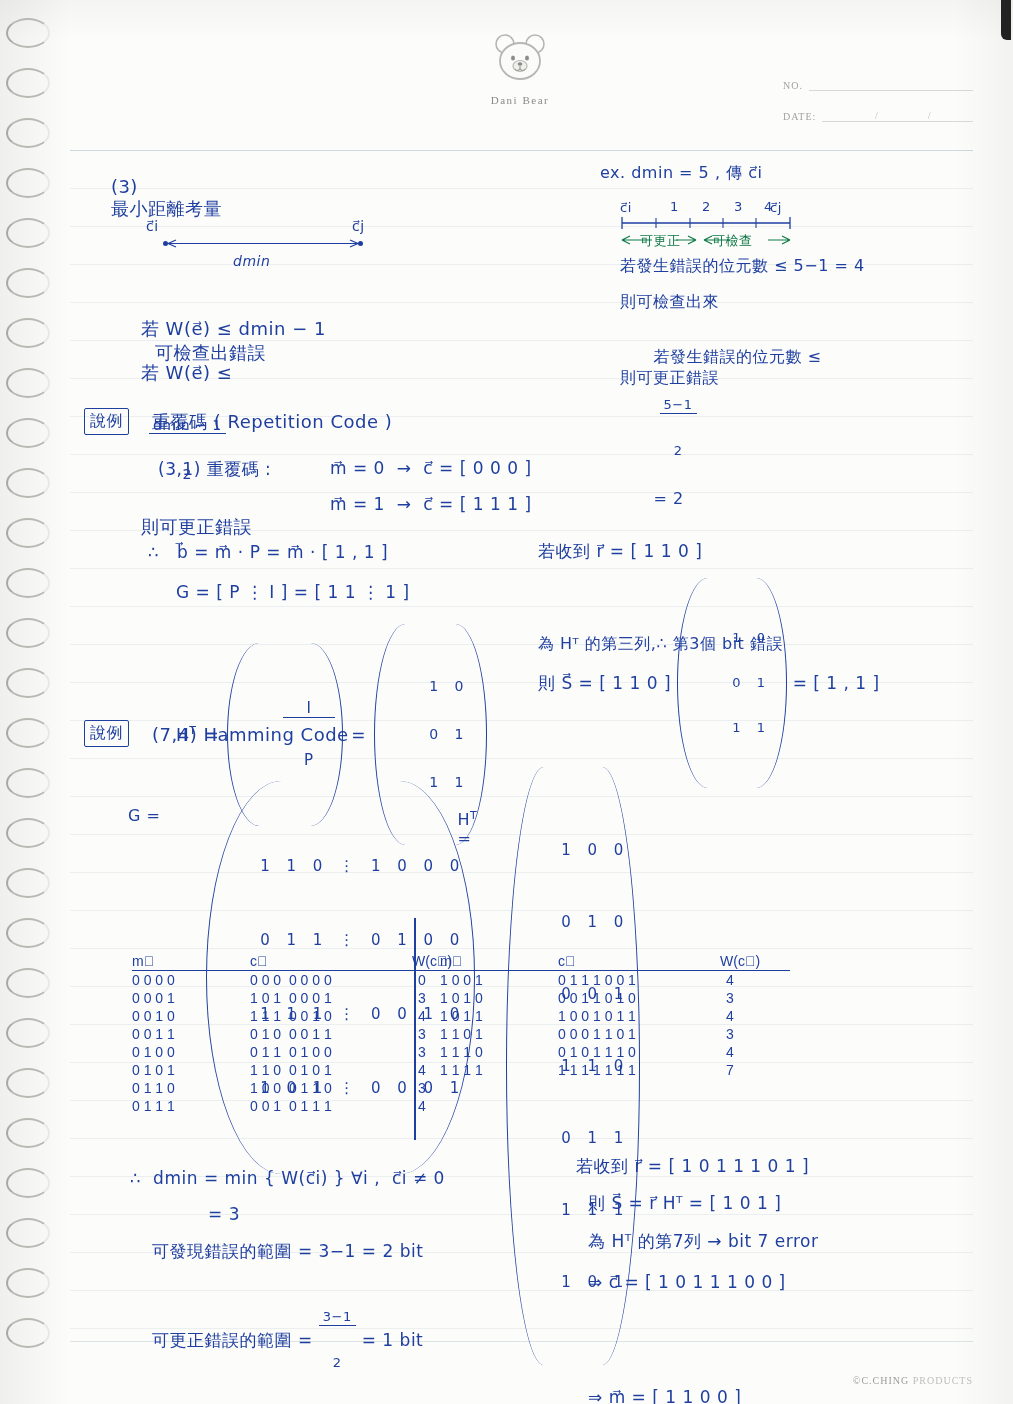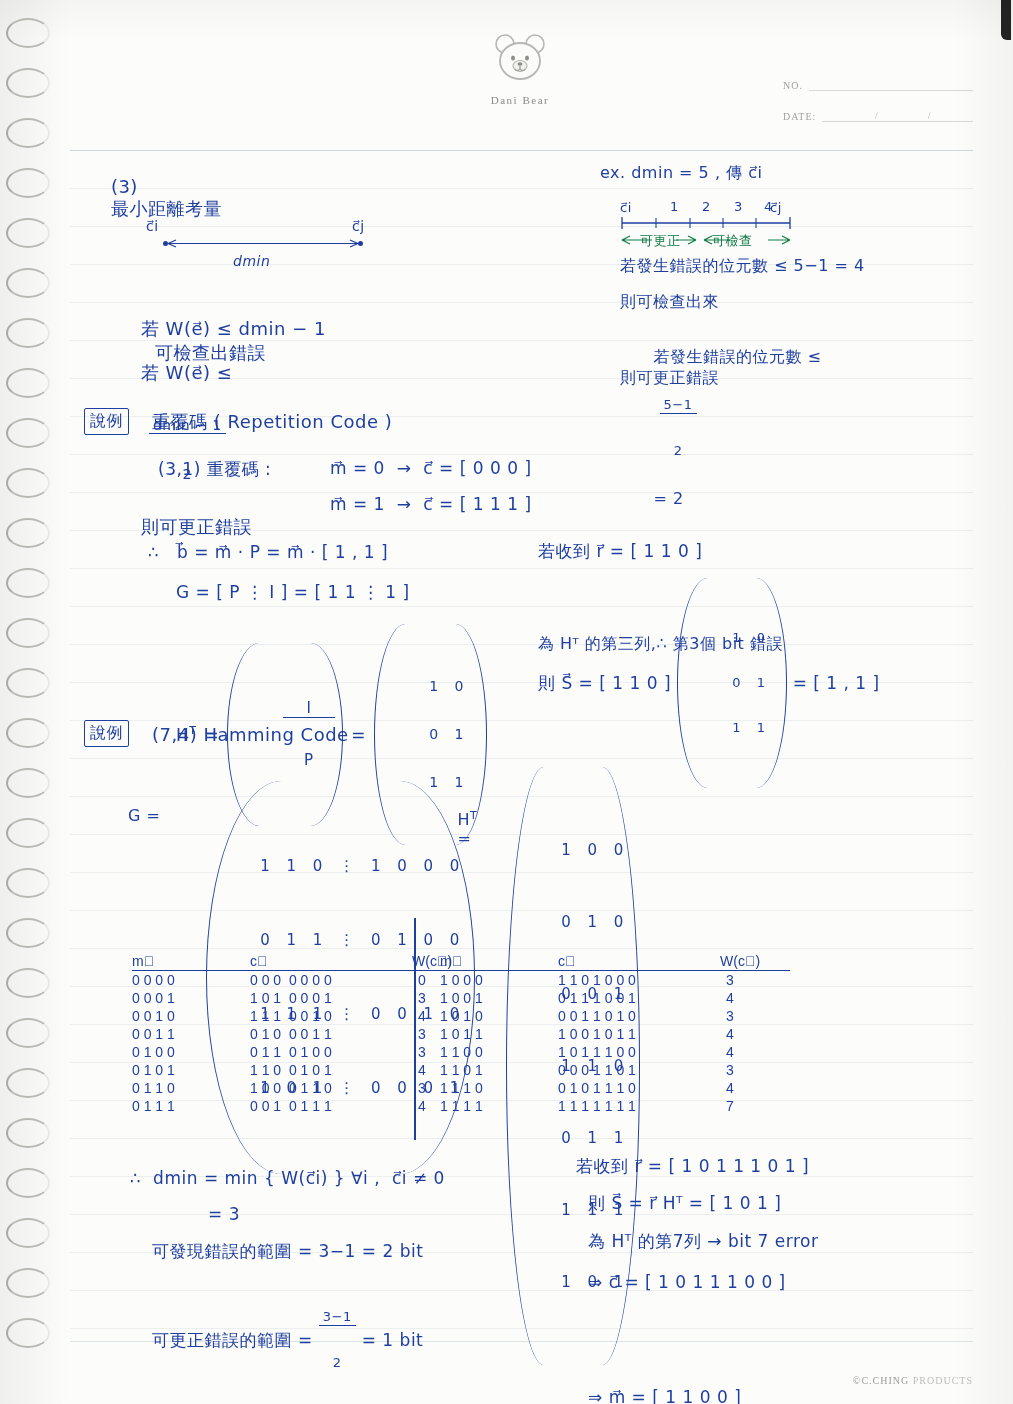--- a/index.html
+++ b/index.html
@@ -356,25 +356,23 @@
     </tbody></table>
   </div>
 
   <div class="t" style="left:440px;top:916px;">
     <table class="codetab">
       <tbody><tr>
         <td class="colhdr" style="width:96px">m⃗</td>
         <td class="colhdr" style="width:140px;padding-left:22px">c⃗</td>
         <td class="colhdr" style="width:70px;padding-left:22px">W(c⃗)</td>
       </tr>
-      <tr><td>1 0 0 0</td><td style="padding-left:22px">1 1 0 1 0 0 0</td><td style="padding-left:28px">3</td></tr>
       <tr><td>1 0 0 1</td><td style="padding-left:22px">0 1 1 1 0 0 1</td><td style="padding-left:28px">4</td></tr>
       <tr><td>1 0 1 0</td><td style="padding-left:22px">0 0 1 1 0 1 0</td><td style="padding-left:28px">3</td></tr>
       <tr><td>1 0 1 1</td><td style="padding-left:22px">1 0 0 1 0 1 1</td><td style="padding-left:28px">4</td></tr>
-      <tr><td>1 1 0 0</td><td style="padding-left:22px">1 0 1 1 1 0 0</td><td style="padding-left:28px">4</td></tr>
       <tr><td>1 1 0 1</td><td style="padding-left:22px">0 0 0 1 1 0 1</td><td style="padding-left:28px">3</td></tr>
       <tr><td>1 1 1 0</td><td style="padding-left:22px">0 1 0 1 1 1 0</td><td style="padding-left:28px">4</td></tr>
       <tr><td>1 1 1 1</td><td style="padding-left:22px">1 1 1 1 1 1 1</td><td style="padding-left:28px">7</td></tr>
     </tbody></table>
   </div>
 
   <div>
     <div class="t hand sz17" style="left:130px;top:1168px;">∴  dmin = min { W(c⃗i) } ∀i ,  c⃗i ≠ 0</div>
     <div class="t hand sz17" style="left:208px;top:1204px;">= 3</div>
     <div class="t hand sz17" style="left:152px;top:1240px;">可發現錯誤的範圍 = 3−1 = 2 bit</div>

